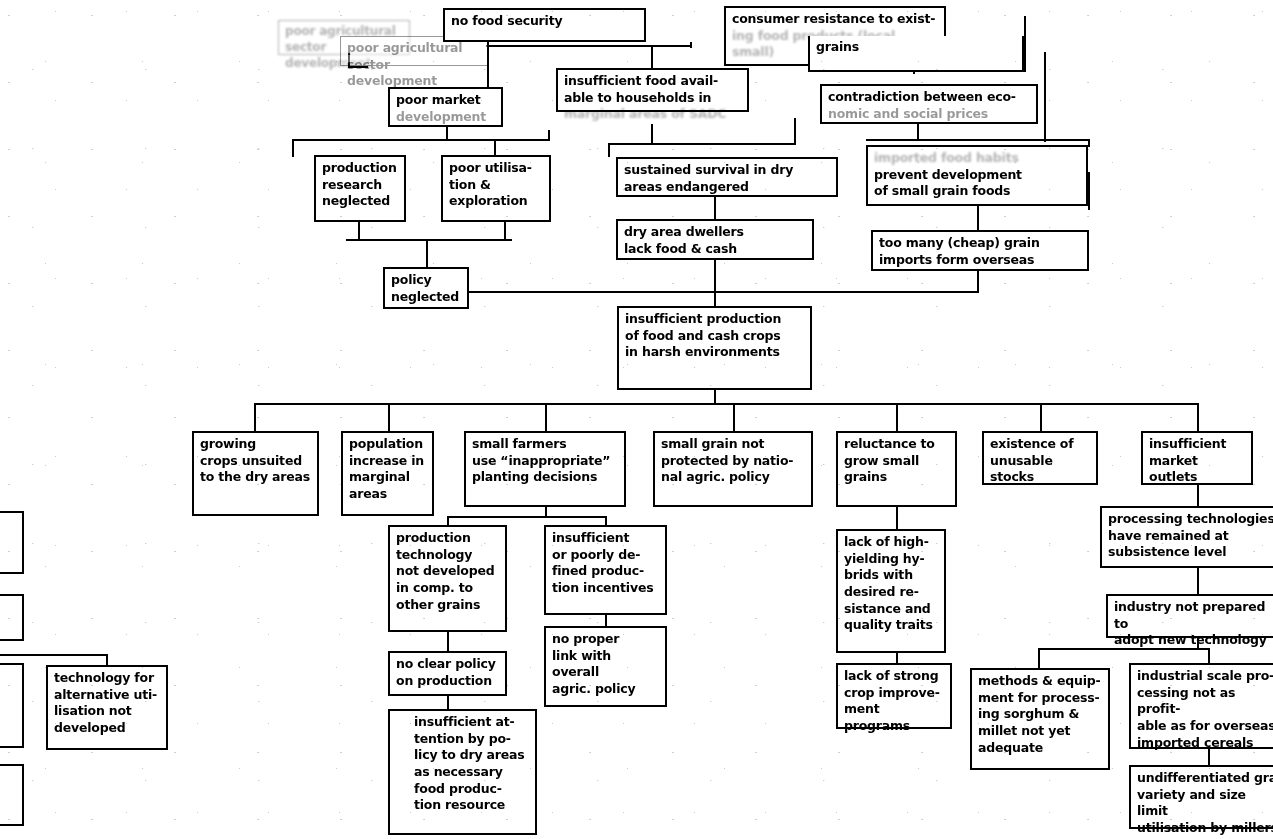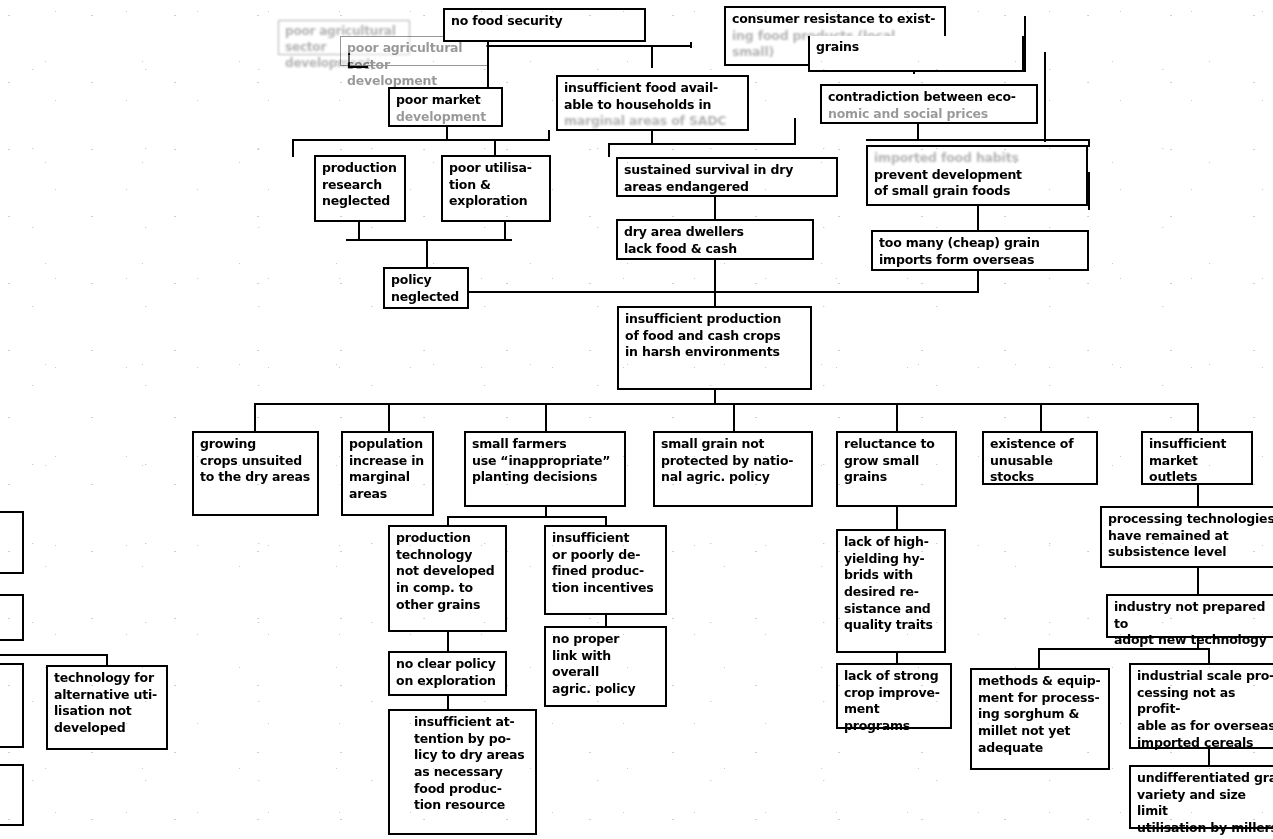--- a/index.html
+++ b/index.html
@@ -56,21 +56,21 @@
   <div class="box thin fade2" style="left:340px;top:36px;width:148px;height:30px;font-size:12.5px;">poor agricultural sector
 development</div>
 
   <div class="box" style="left:443px;top:8px;width:203px;height:34px;">no food  security</div>
 
   <div class="box" style="left:724px;top:6px;width:222px;height:60px;"><span class="ln">consumer resistance to exist-</span><span class="ln fade3">ing food products (local small)</span></div>
   <div class="box" style="left:808px;top:36px;width:216px;height:36px;border-top:none;">grains</div>
 
   <div class="box" style="left:388px;top:87px;width:115px;height:40px;"><span class="ln">poor market</span><span class="ln fade2">development</span></div>
 
-  <div class="box" style="left:556px;top:68px;width:193px;height:56px;margin-top:7px;"><span class="ln">insufficient food avail-</span><span class="ln">able to households in</span><span class="ln fade3">marginal areas of SADC</span></div>
+  <div class="box" style="left:556px;top:68px;width:193px;height:44px;"><span class="ln">insufficient food avail-</span><span class="ln">able to households in</span><span class="ln fade3">marginal areas of SADC</span></div>
 
   <div class="box" style="left:820px;top:84px;width:218px;height:40px;"><span class="ln">contradiction between eco-</span><span class="ln fade2">nomic and social prices</span></div>
 
   <div class="box" style="left:314px;top:155px;width:92px;height:67px;">production
 research
 neglected</div>
 
   <div class="box" style="left:441px;top:155px;width:110px;height:67px;">poor utilisa-
 tion &amp;
 exploration</div>
@@ -125,21 +125,21 @@
 not developed
 in comp. to
 other grains</div>
 
   <div class="box" style="left:544px;top:525px;width:123px;height:90px;">insufficient
 or poorly de-
 fined produc-
 tion incentives</div>
 
   <div class="box" style="left:388px;top:651px;width:119px;height:45px;">no clear policy
-on exploration</div>
+on production</div>
 
   <div class="box" style="left:544px;top:626px;width:123px;height:81px;">no proper
 link with
 overall
 agric. policy</div>
 
   <div class="box" style="left:388px;top:709px;width:149px;height:126px;padding-left:24px;">insufficient at-
 tention by po-
 licy to dry areas
 as necessary

